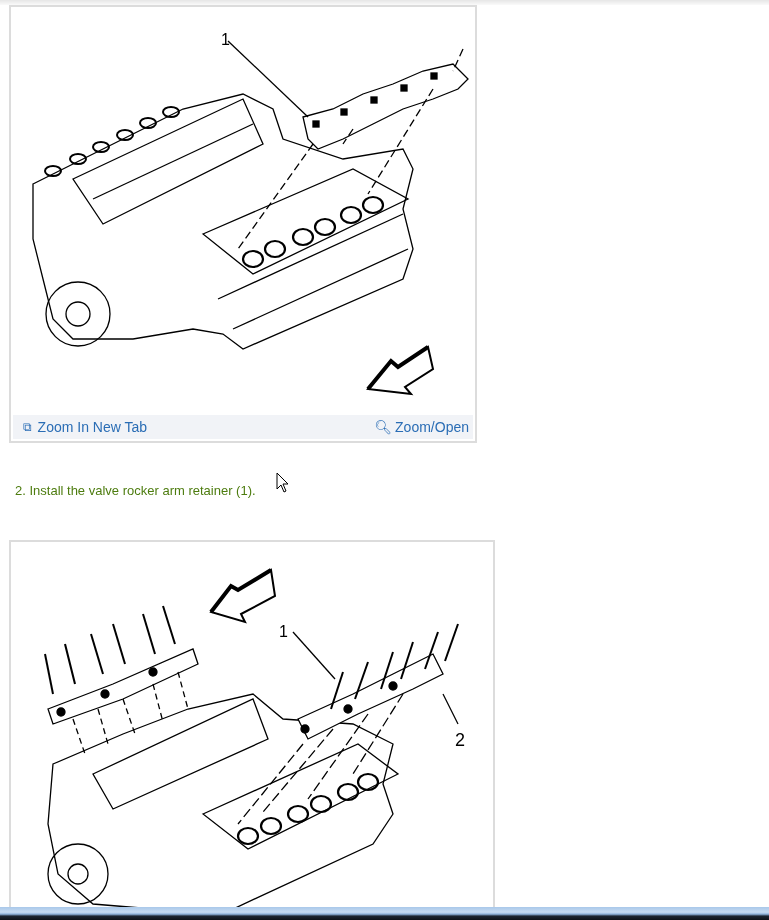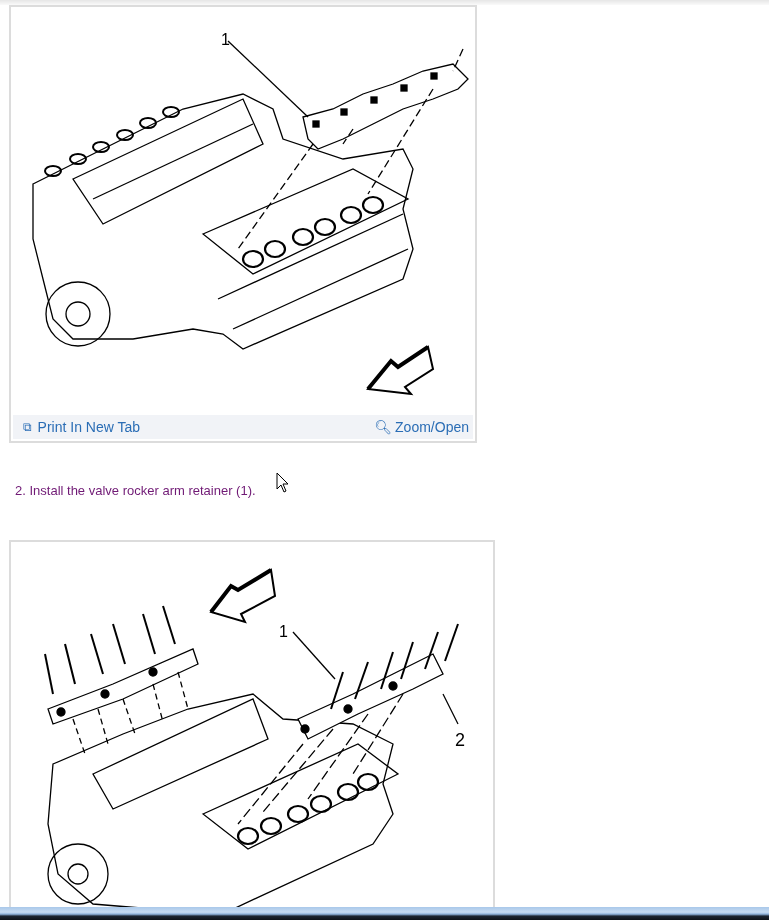--- a/index.html
+++ b/index.html
@@ -10,21 +10,21 @@
   .figure1 { position:absolute; left:9px; top:5px; width:468px; height:438px;
              border:2px solid #dcdcdc; background:#fff; box-sizing:border-box; }
   .figure1 .img { position:absolute; left:2px; top:2px; width:460px; height:408px; background:#fff; }
   .figure1 .footer { position:absolute; left:2px; bottom:2px; width:460px; height:24px;
                      background:#f1f3f7; display:flex; align-items:center; justify-content:space-between;
                      font-size:14px; color:#2a6db5; }
   .link { display:flex; align-items:center; cursor:pointer; color:#2a6db5; }
   .link .ico { margin:0 6px 0 10px; font-size:12px; }
   .link.right .ico { margin:0 3px 0 0; font-size:14px; }
   .link.right { margin-right:4px; }
-  .step { position:absolute; left:15px; top:483px; font-size:13px; color:#701a75; }
+  .step { position:absolute; left:15px; top:483px; font-size:13px; color:#4d7c0f; }
   .cursor { position:absolute; left:276px; top:472px; }
   .figure2 { position:absolute; left:9px; top:540px; width:486px; height:372px;
              border:2px solid #dcdcdc; border-bottom:none; background:#fff; box-sizing:border-box; }
   .figure2 .img { position:absolute; left:2px; top:2px; width:480px; height:370px; }
   .taskbar { position:absolute; left:0; top:907px; width:769px; height:13px;
              background:linear-gradient(#a9c8ea 0%, #c6dbf1 40%, #8fb3dc 55%, #1b2430 70%, #0d1218 100%); }
   svg text { font-family:"Liberation Sans", sans-serif; }
 </style>
 </head>
 <body>
@@ -86,21 +86,21 @@
 
         <path d="M355 380 L378 352 L385 358 L415 338 L420 360 L392 378 L398 385 Z" fill="#fff" stroke-width="2"></path>
         <path d="M355 380 L378 352 L385 358 L415 338" stroke-width="4"></path>
       </g>
       <text x="208" y="36" font-size="16">1</text>
     </svg>
   </div>
   <div class="footer">
     <div class="link">
       <span class="ico">⧉</span>
-      <span>Print In New Tab</span>
+      <span>Zoom In New Tab</span>
     </div>
     <div class="link right">
       <span class="ico">🔍︎</span>
       <span>Zoom/Open</span>
     </div>
   </div>
 </div>
 
 <div class="step">2. Install the valve rocker arm retainer (1).</div>
 

